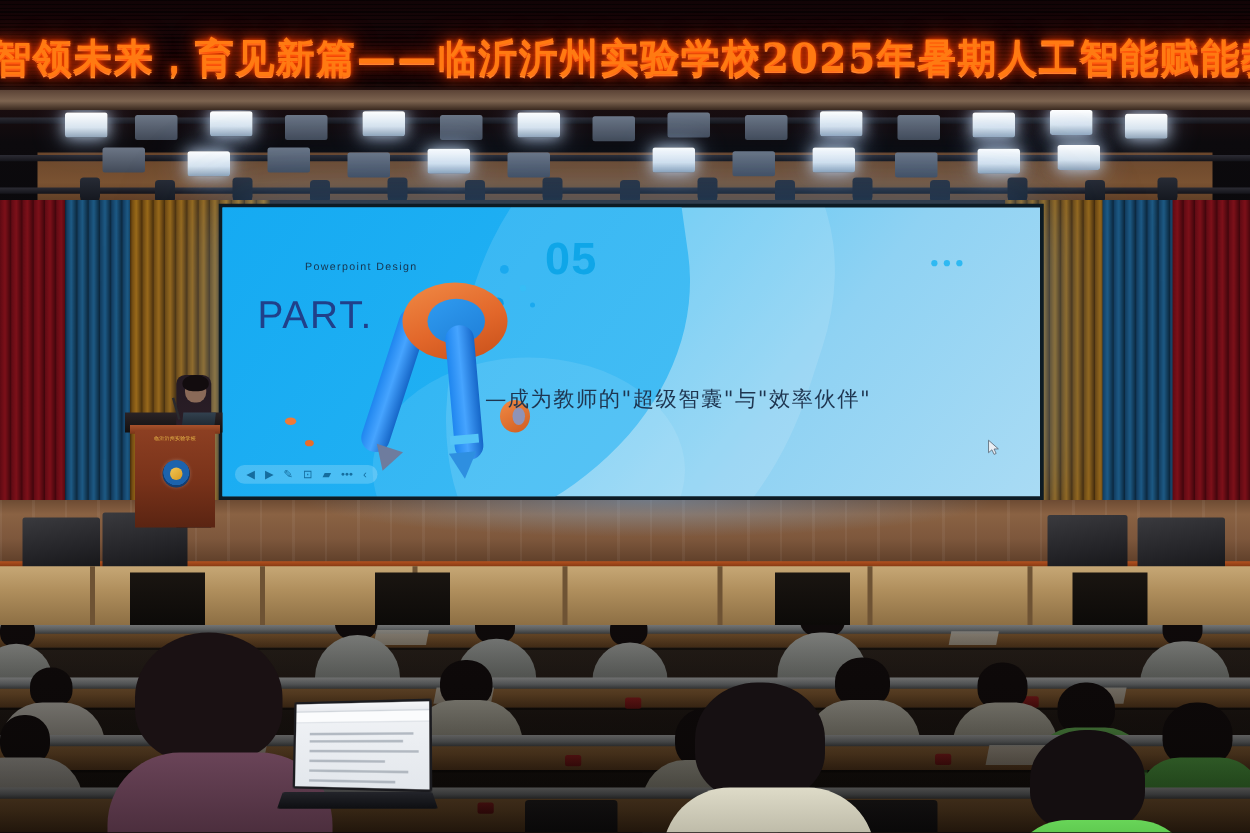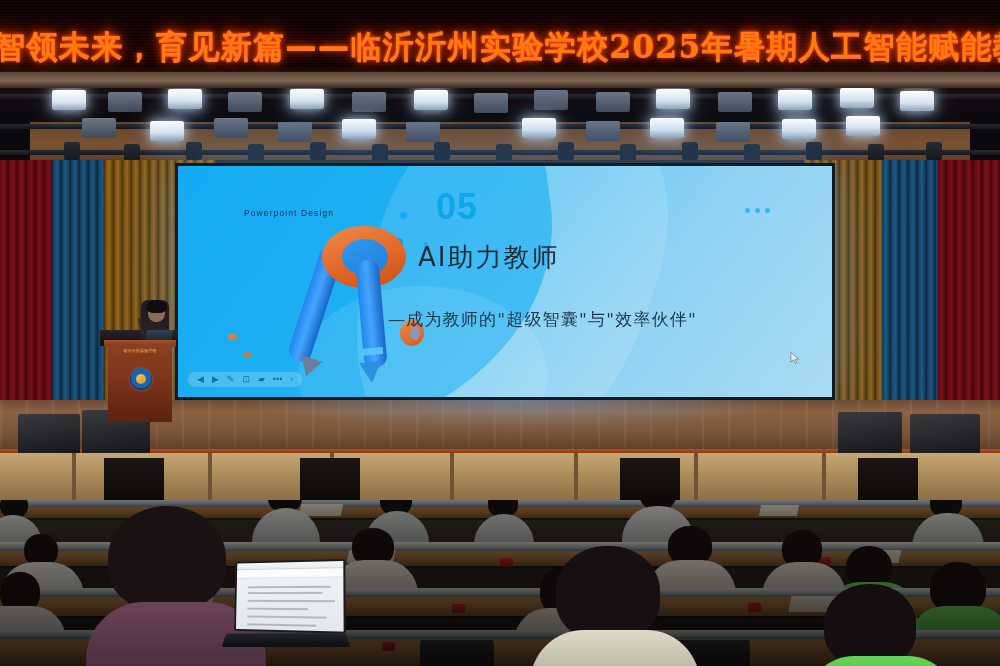--- a/index.html
+++ b/index.html
@@ -456,22 +456,22 @@
         <div class="pen pen-a"></div>
         <div class="pen-tip tip-a"></div>
         <div class="ring"></div>
         <div class="pen pen-b"></div>
         <div class="band"></div>
         <div class="pen-tip tip-b"></div>
         <div class="knob"></div>
       </div>
 
       <div class="pp-design">Powerpoint Design</div>
+      <div class="part-text">PART.</div>
       <div class="num-01">05</div>
-      <div class="slide-title">AI助力教师</div>
       <div class="slide-sub">—成为教师的"超级智囊"与"效率伙伴"</div>
 
       <div class="dots-deco">
         <i></i>
           <i></i>
           <i></i>
       </div>
 
       <div class="ppt-toolbar">
         <span>◀</span>

